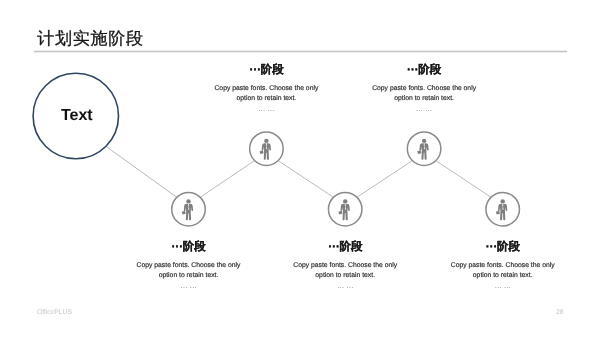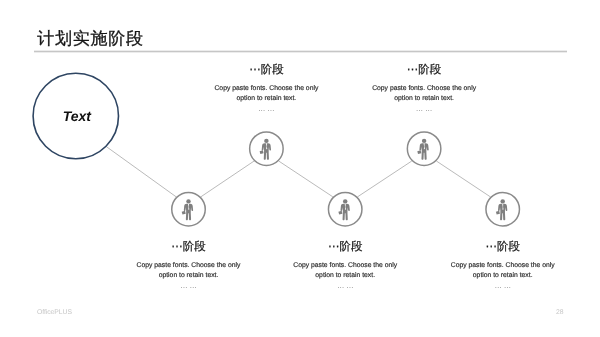--- a/index.html
+++ b/index.html
@@ -6,31 +6,31 @@
   body{width:600px;height:337px;background:#ffffff;overflow:hidden;
        font-family:"Liberation Sans",sans-serif;-webkit-font-smoothing:antialiased;text-rendering:geometricPrecision;}
   #slide{position:relative;width:600px;height:337px;background:#fff;}
   #title{position:absolute;left:37.3px;top:29.1px;font-size:17px;font-weight:normal;
          color:#161616;letter-spacing:0.75px;line-height:20px;
          -webkit-text-stroke:0.3px #161616;}
   #title-rule{position:absolute;left:34px;top:50px;width:533px;height:3px;
          background:linear-gradient(to bottom,#ececec 0%,#ececec 33.3%,#c6c6c6 33.3%,#c6c6c6 66.6%,#ececec 66.6%,#ececec 100%);}
   svg.canvas{position:absolute;left:0;top:0;width:600px;height:337px;}
   .blk{position:absolute;text-align:center;}
-  .blk .h{font-size:11.5px;font-weight:normal;color:#1a1a1a;line-height:13px;
+  .blk .h{font-size:11.5px;font-weight:bold;color:#1a1a1a;line-height:13px;
           -webkit-text-stroke:0.22px #1a1a1a;}
   .blk .p{font-size:6.8px;color:#2b2b2b;line-height:9.9px;margin:7.4px auto 0;width:112px;
           -webkit-text-stroke:0.16px #2b2b2b;}
     .blk .d{font-size:7.4px;color:#6d6d6d;letter-spacing:-0.1px;margin-top:1.2px;line-height:8px;}
   #footer-brand{position:absolute;left:37px;top:308.6px;font-size:6.8px;color:#c6c6c6;letter-spacing:-0.05px;}
   #page-number{position:absolute;left:556px;top:309px;font-size:6.8px;color:#c6c6c6;}
   #big-circle{position:absolute;left:32.3px;top:72.7px;width:87px;height:87px;
               border-radius:50%;box-sizing:border-box;
               display:flex;align-items:center;justify-content:center;}
-  #big-circle span{font-size:14px;font-weight:bold;font-style:italic;color:#111;
+  #big-circle span{font-size:16px;font-weight:bold;color:#111;
               position:relative;left:1px;top:0px;}
 </style>
 </head>
 <body>
 
 <div id="slide">
   <div id="title">计划实施阶段</div>
   <div id="title-rule"></div>
 
   <svg class="canvas" viewBox="0 0 600 337">

